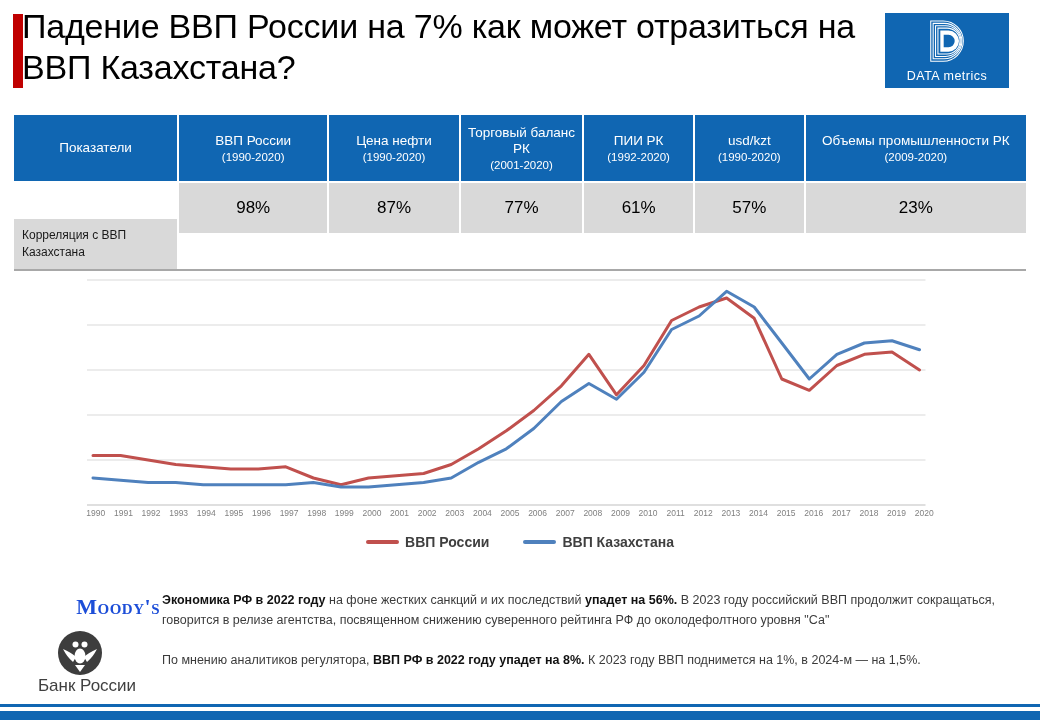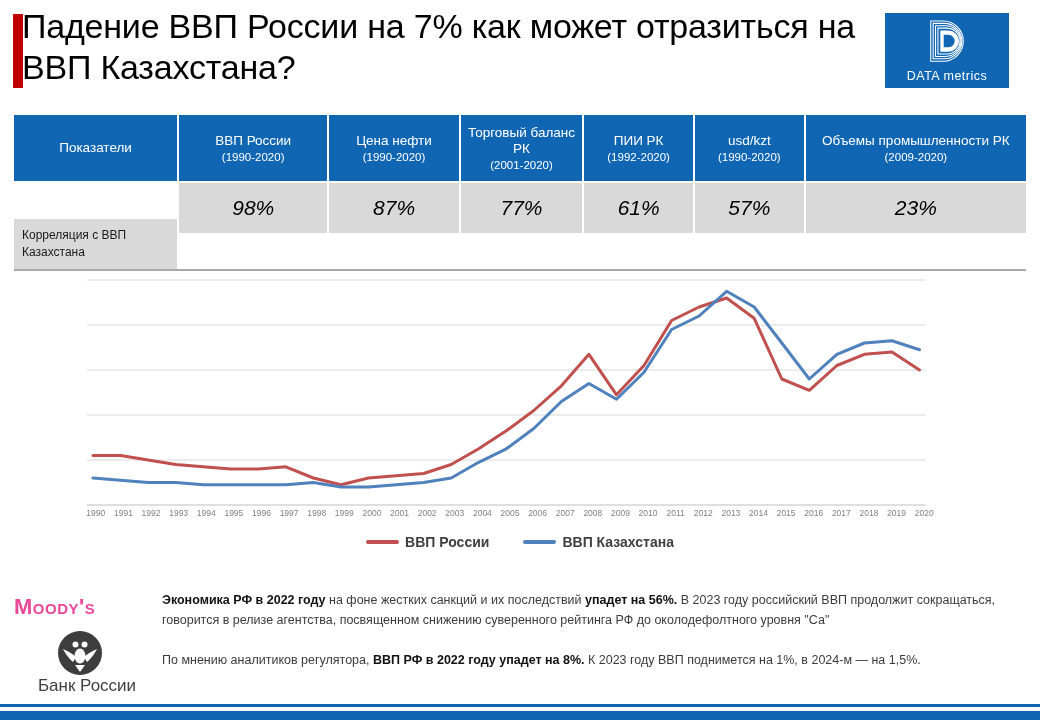--- a/index.html
+++ b/index.html
@@ -23,39 +23,39 @@
       align-items:center;justify-content:center;text-align:center;box-sizing:border-box;}
   .th + .th, .td + .td{margin-left:2px;}
   .thead .th:first-child{justify-content:center;}
   .th .t{font-size:13.5px;line-height:16px;}
   .th .s{font-size:11.5px;line-height:14px;margin-top:1px;}
   .tbody{margin-top:2px;display:flex;}
   .td{background:#D9D9D9;height:50px;display:flex;align-items:center;justify-content:center;
       box-sizing:border-box;}
   .td.label{justify-content:flex-start;padding-left:8px;font-size:12px;line-height:17px;
             color:#1a1a1a;margin-top:36px;}
-  .td.val{font-size:21px;color:#000;font-style:italic;}
+  .td.val{font-size:17px;color:#000;}
 
   
   .chart-svg{position:absolute;left:82px;top:276px;}
   .xaxis{position:absolute;left:82px;top:508px;width:856px;display:grid;
          grid-template-columns:repeat(31,1fr);}
   .xaxis span{font-size:8.5px;color:#808080;text-align:center;}
 
   
   .legend{position:absolute;left:0;top:534px;width:1040px;display:flex;
           justify-content:center;gap:34px;}
   .legend-item{display:flex;align-items:center;gap:6px;}
   .legend-swatch{width:33px;height:4px;border-radius:2px;}
   .legend-label{font-size:14px;font-weight:bold;color:#3f3f3f;}
 
   
-  .moodys{position:absolute;left:14px;top:594px;width:146px;text-align:left;
-          font-family:Liberation Sans, sans-serif;font-variant:small-caps;font-weight:bold;
-          font-size:22px;letter-spacing:0.5px;color:#ec4899;}
+  .moodys{position:absolute;left:14px;top:594px;width:146px;text-align:right;
+          font-family:Liberation Serif, serif;font-variant:small-caps;font-weight:bold;
+          font-size:22px;letter-spacing:0.5px;color:#1d4ed8;}
   .cbr-emblem{position:absolute;left:57px;top:630px;}
   .cbr-label{position:absolute;left:14px;top:676px;width:146px;text-align:center;
              font-size:17px;color:#404040;}
   .para{position:absolute;left:162px;width:870px;font-size:12.5px;line-height:20px;color:#3b3b3b;}
   .para b{color:#111;}
   .para1{top:590px;}
   .para2{top:650px;}
 
   
   .footer-line{position:absolute;left:0;top:704px;width:1040px;height:3px;background:#1066B2;}

